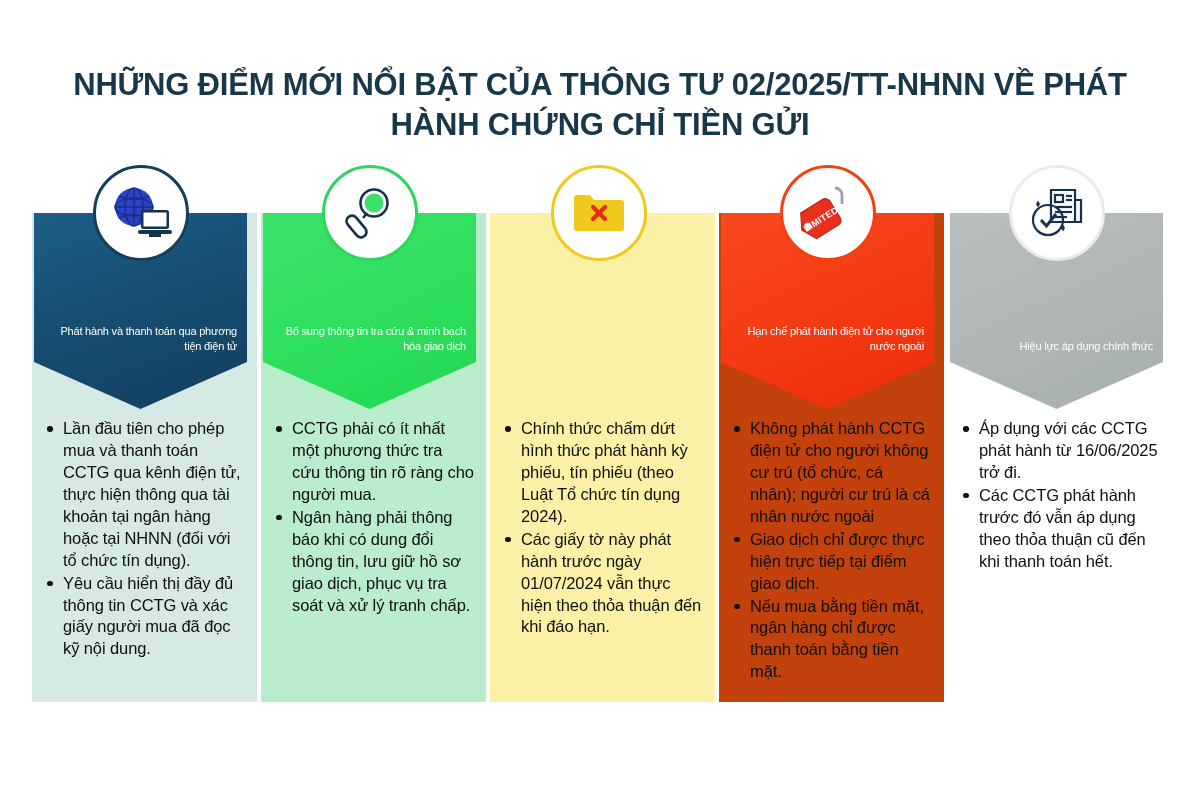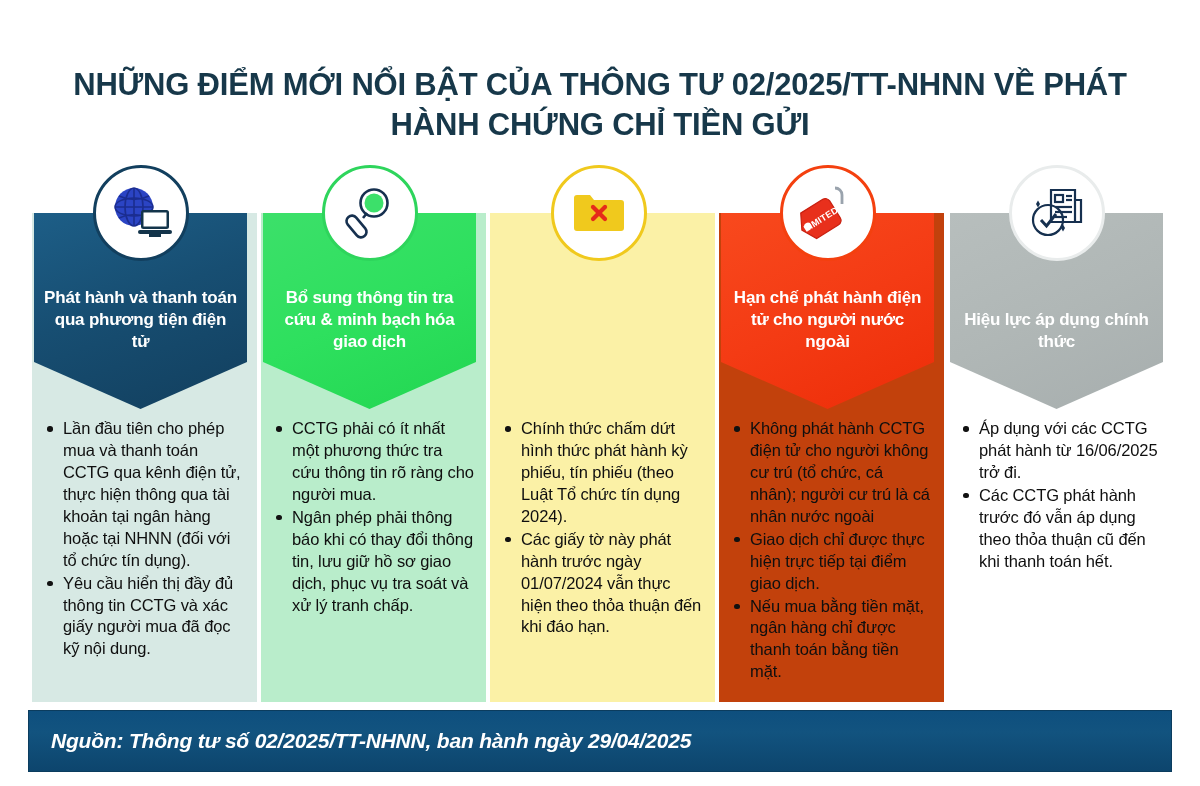--- a/index.html
+++ b/index.html
@@ -86,25 +86,25 @@
     width: 213px;
     height: 196px;
     -webkit-clip-path: polygon(0 0, 100% 0, 100% 76%, 50% 100%, 0 76%);
     clip-path: polygon(0 0, 100% 0, 100% 76%, 50% 100%, 0 76%);
     display: flex;
     align-items: flex-end;
     justify-content: center;
   }
   .banner-label {
     width: 100%;
-    text-align: center;
+    text-align: right;
     padding: 0 10px 56px 10px;
     color: #ffffff;
-    font-size: 17px;
-    font-weight: bold;
+    font-size: 11px;
+    font-weight: normal;
     line-height: 1.3;
     letter-spacing: -0.2px;
   }
 
   
   .badge {
     position: absolute;
     top: 0px;
     left: 50%;
     margin-left: -48px;
@@ -193,21 +193,21 @@
           <rect x="41" y="51" width="12" height="3" fill="#13344a"></rect>
         </svg>
       </div>
     </div>
 
     <div class="col c2">
       <div class="col-body">
         <div class="col-body-inner">
           <ul class="bullets">
             <li>CCTG phải có ít nhất một phương thức tra cứu thông tin rõ ràng cho người mua.</li>
-            <li>Ngân phép phải thông báo khi có thay đổi thông tin, lưu giữ hồ sơ giao dịch, phục vụ tra soát và xử lý tranh chấp.</li>
+            <li>Ngân hàng phải thông báo khi có dung đổi thông tin, lưu giữ hồ sơ giao dịch, phục vụ tra soát và xử lý tranh chấp.</li>
           </ul>
         </div>
       </div>
       <div class="banner">
         <div class="banner-label">Bổ sung thông tin tra cứu &amp; minh bạch hóa giao dịch</div>
       </div>
       <div class="badge">
         <svg width="56" height="60" viewBox="0 0 56 60" aria-hidden="true">
           <circle cx="32" cy="20" r="13.5" fill="none" stroke="#16304f" stroke-width="2.6"></circle>
           <circle cx="32" cy="20" r="9.5" fill="#3ce06a"></circle>
@@ -292,17 +292,14 @@
           <g fill="#16304f">
             <path d="M10 20 l2 3.6 2 -3.6 -2 -3.6 z"></path>
             <path d="M35 44 l2 3.6 2 -3.6 -2 -3.6 z"></path>
           </g>
         </svg>
       </div>
     </div>
 
   </div>
 
-  <div id="footer">
-    <div class="source-text">Nguồn: Thông tư số 02/2025/TT-NHNN, ban hành ngày 29/04/2025</div>
-  </div>
 
 </div>
 
 </body></html>

